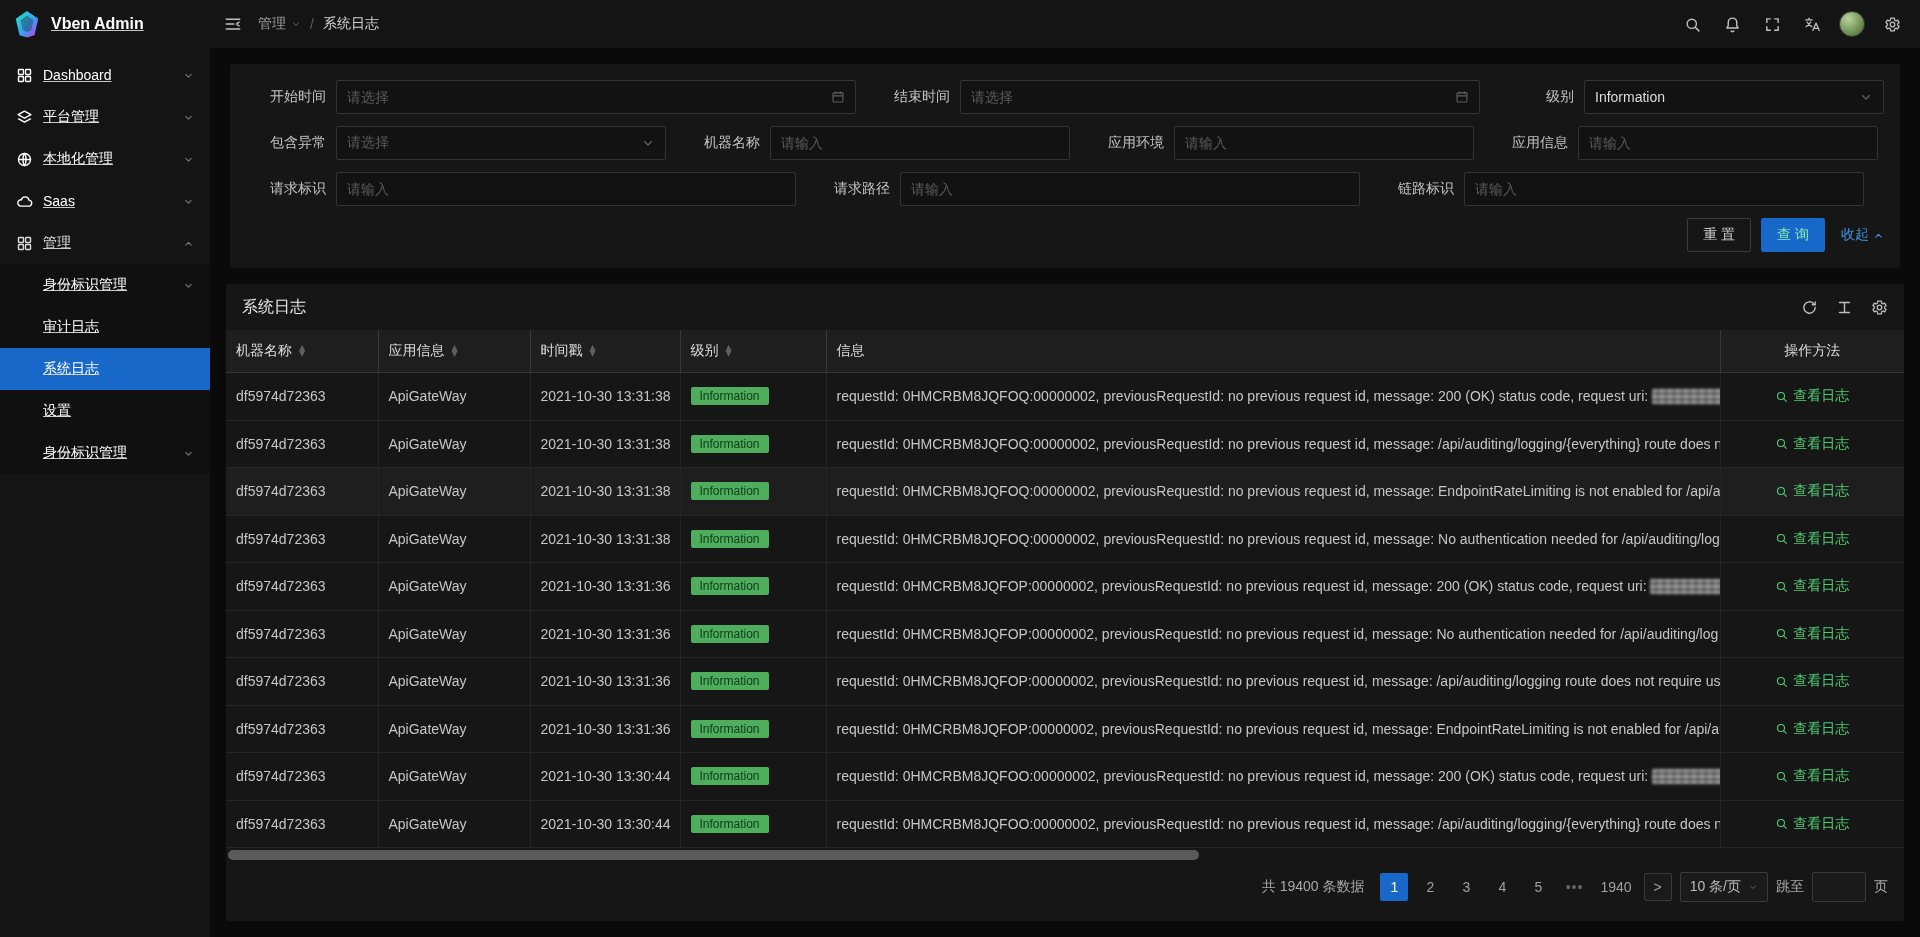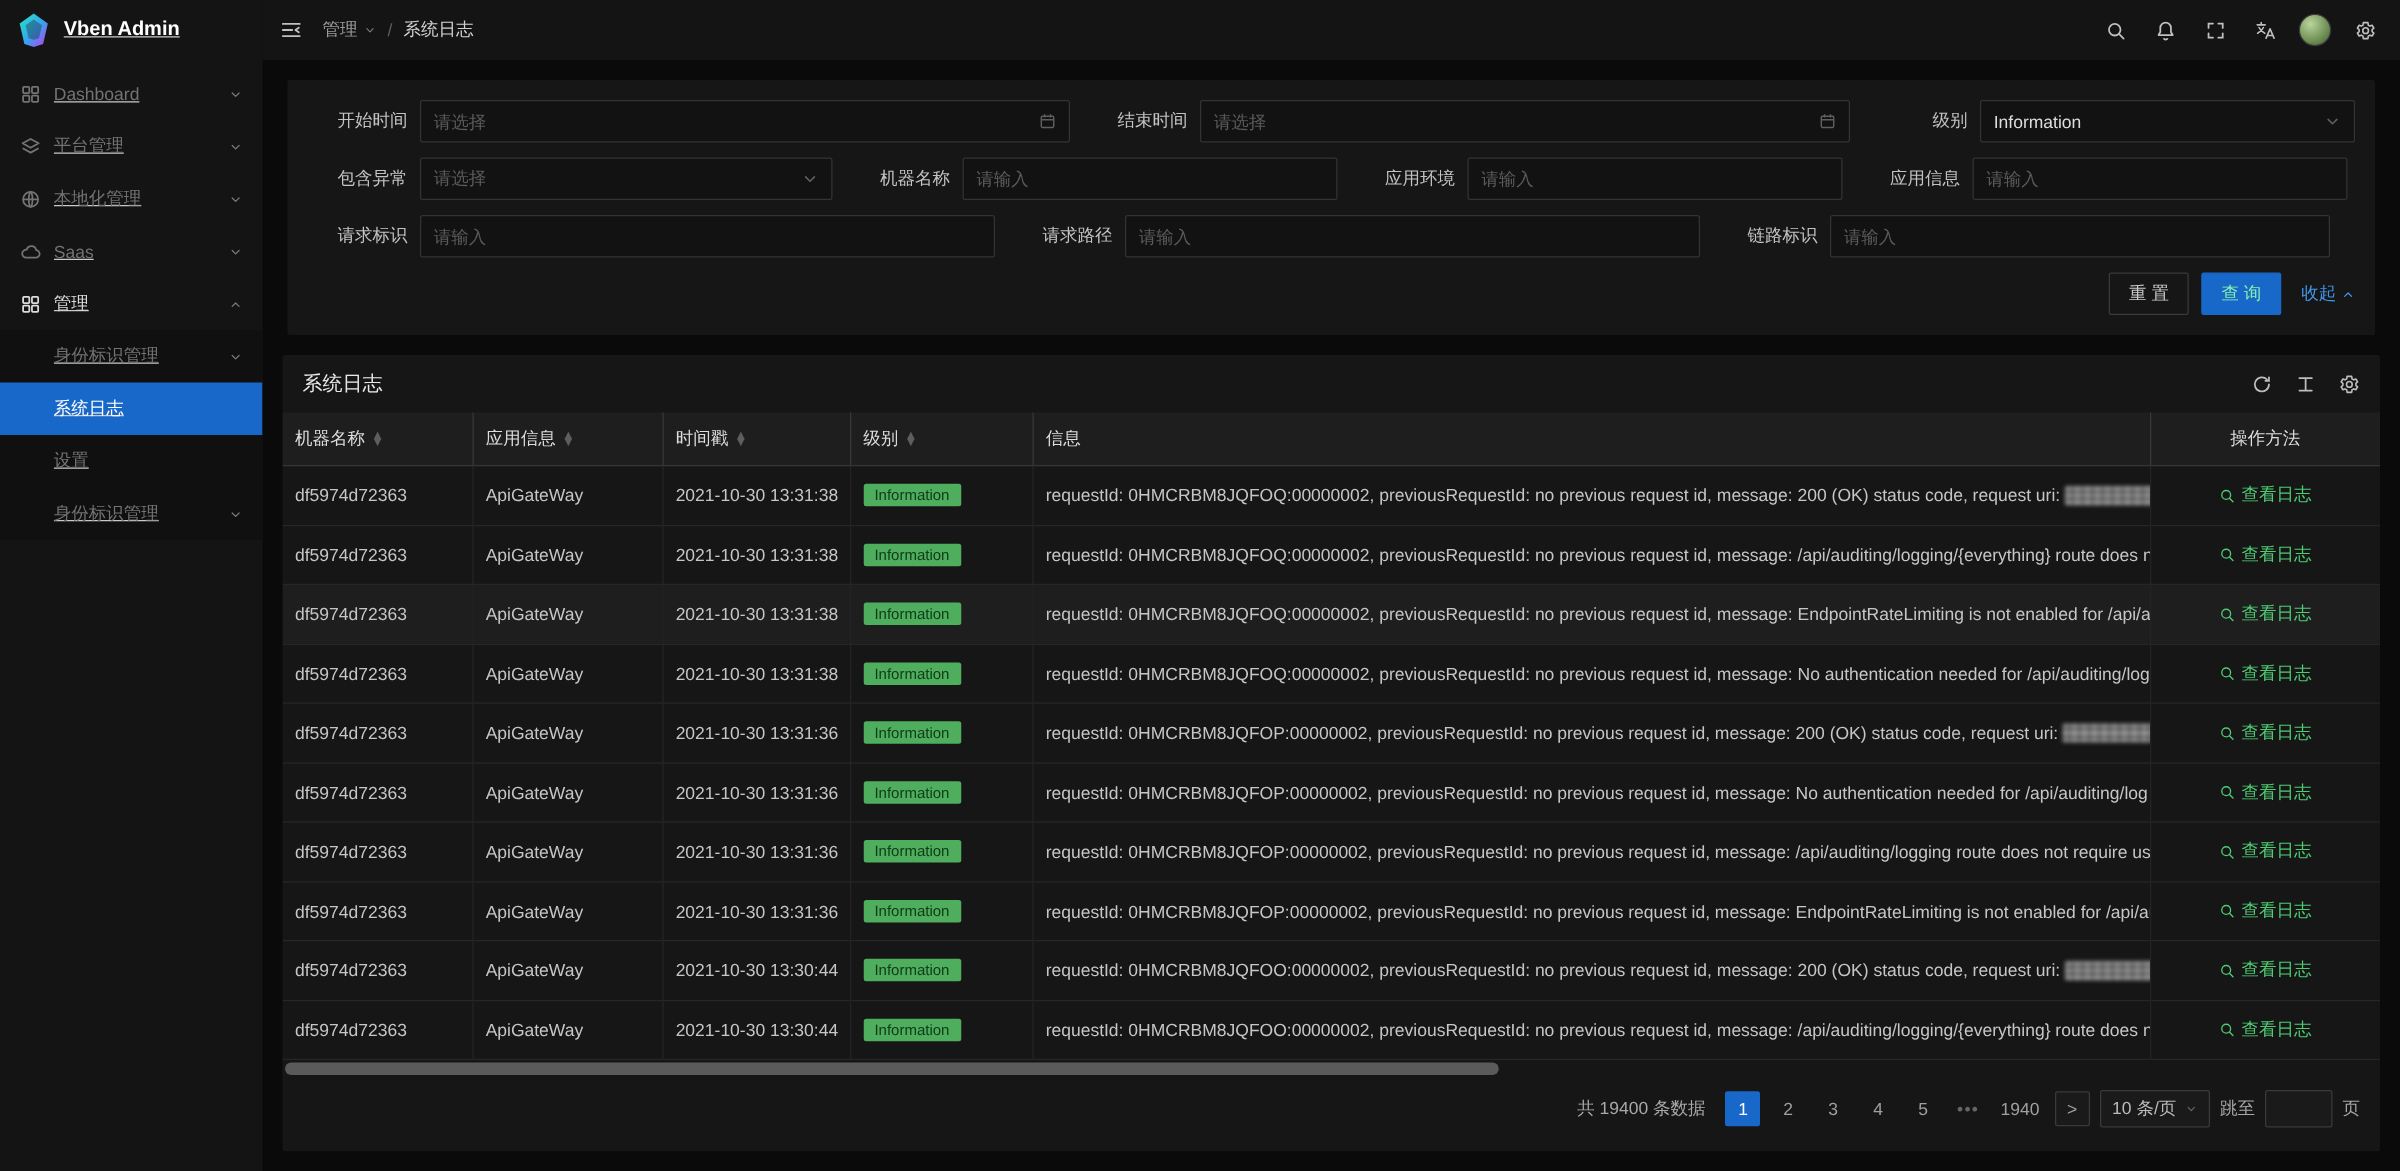--- a/index.html
+++ b/index.html
@@ -16,21 +16,21 @@
   svg{display:block;width:16px;height:16px;}
 
   .app{display:flex;height:100%;}
 
   
   .sidebar{width:210px;min-width:210px;background:var(--side);display:flex;flex-direction:column;text-decoration:underline;}
   .logo{height:48px;display:flex;align-items:center;gap:9px;padding:0 12px;cursor:pointer;}
   .logo-icon svg{width:30px;height:30px;}
   .logo-title{color:#ffffff;font-size:16px;font-weight:700;white-space:nowrap;}
   .menu{padding-top:6px;flex:1;overflow:hidden;}
-  .menu-item{height:42px;display:flex;align-items:center;gap:10px;padding:0 16px;color:#737373;cursor:pointer;white-space:nowrap;}
+  .menu-item{height:42px;display:flex;align-items:center;gap:10px;padding:0 16px;color:#ffffff;cursor:pointer;white-space:nowrap;}
   .menu-item.open{color:#dcdcdc;}
   .menu-item .mi-icon{display:flex;color:inherit;}
   .mi-icon svg{width:17px;height:17px;}
   .menu-item .mi-label{flex:1;overflow:hidden;text-overflow:ellipsis;}
   .menu-item .mi-chevron{display:flex;color:#7a7a7a;}
   .mi-chevron svg{width:11px;height:11px;}
   .submenu{background:#101010;}
   .submenu .menu-item{padding-left:43px;}
   .menu-item.active{background:var(--primary);color:#ffffff;}
 
@@ -230,20 +230,23 @@
         </div>
         <div class="submenu">
           <div class="menu-item">
             <span class="mi-label">身份标识管理</span>
             <span class="mi-chevron">
               <svg viewBox="0 0 24 24" fill="none" stroke="currentColor" stroke-width="2.2" stroke-linecap="round" stroke-linejoin="round">
                 <polyline points="6 9.5 12 15.5 18 9.5"></polyline>
               </svg>
             </span>
           </div>
+          <div class="menu-item">
+            <span class="mi-label">审计日志</span>
+          </div>
           <div class="menu-item active">
             <span class="mi-label">系统日志</span>
           </div>
           <div class="menu-item">
             <span class="mi-label">设置</span>
           </div>
           <div class="menu-item">
             <span class="mi-label">身份标识管理</span>
             <span class="mi-chevron">
               <svg viewBox="0 0 24 24" fill="none" stroke="currentColor" stroke-width="2.2" stroke-linecap="round" stroke-linejoin="round">

